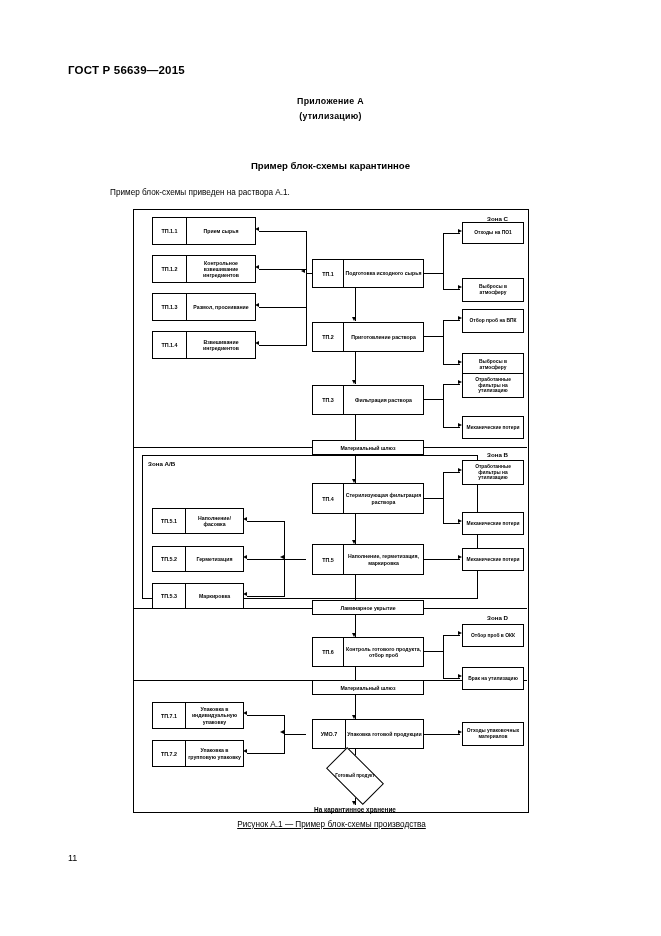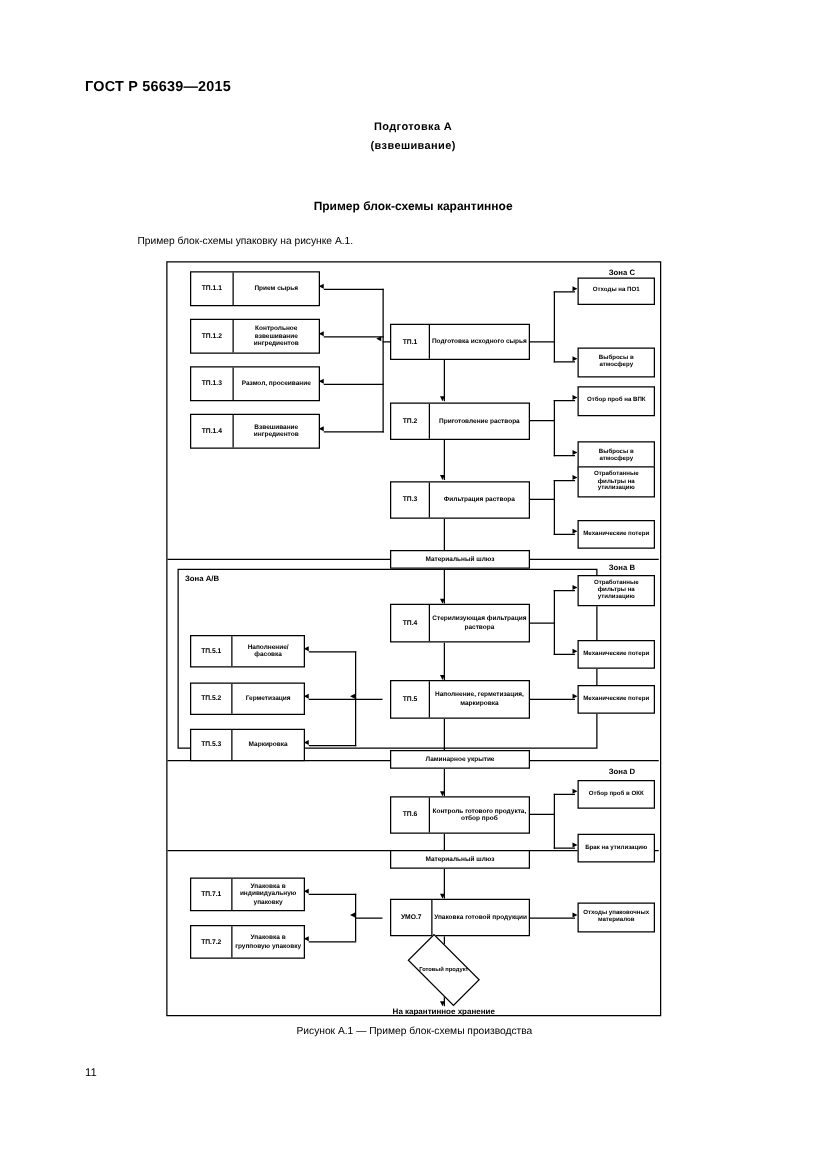--- a/index.html
+++ b/index.html
@@ -8,21 +8,21 @@
     font-family:"Liberation Sans", sans-serif;
     color:#000; overflow:hidden; position:relative;
   }
   .page{position:absolute;inset:0;}
 
   .gost-header{position:absolute;left:68px;top:64px;font-size:11.5px;font-weight:bold;letter-spacing:.2px;}
   .annex{position:absolute;left:0;right:0;top:94px;text-align:center;font-size:8.8px;font-weight:bold;letter-spacing:.3px;}
   .annex div{line-height:15px;}
   .doc-title{position:absolute;left:0;right:0;top:160px;text-align:center;font-size:9.6px;font-weight:bold;}
   .intro{position:absolute;left:110px;top:188px;font-size:8.2px;}
-  .caption{position:absolute;left:2px;right:0;top:820px;text-align:center;font-size:8.2px;}
+  .caption{position:absolute;left:2px;right:0;top:820px;text-align:center;font-size:8.2px;text-decoration:underline;}
   .pageno{position:absolute;left:68px;top:853px;font-size:9px;}
 
   
   .diagram{position:absolute;left:133px;top:209px;width:396px;height:604px;border:1.6px solid #000;box-sizing:border-box;}
 
   
   .pbox{position:absolute;border:1.5px solid #000;background:#fff;display:flex;box-sizing:border-box;z-index:3;}
   .pbox .code{border-right:1.5px solid #000;display:flex;align-items:center;justify-content:center;
     font-size:5.4px;font-weight:bold;padding:0 1px;flex:0 0 auto;}
   .pbox .ttl{flex:1;display:flex;align-items:center;justify-content:center;text-align:center;
@@ -58,26 +58,26 @@
   .endlbl{position:absolute;text-align:center;font-size:6.4px;font-weight:bold;line-height:8px;z-index:4;}
 </style>
 </head>
 <body>
 
 <div class="page">
 
   <div class="gost-header">ГОСТ Р 56639—2015</div>
 
   <div class="annex">
-    <div>Подготовка А</div>
-    <div>(взвешивание)</div>
+    <div>Приложение А</div>
+    <div>(утилизацию)</div>
   </div>
 
   <div class="doc-title">Пример блок-схемы карантинное</div>
-  <div class="intro">Пример блок-схемы упаковку на рисунке А.1.</div>
+  <div class="intro">Пример блок-схемы приведен на раствора А.1.</div>
 
   <div class="diagram">
 
     <div class="zoneline" style="left:0;top:237px;width:393px;"></div>
     <div class="zoneline" style="left:0;top:398px;width:393px;"></div>
     <div class="zoneline" style="left:0;top:470px;width:393px;"></div>
 
     <div class="zonelbl" style="left:353px;top:5px;">Зона C</div>
     <div class="zonelbl" style="left:353px;top:241px;">Зона B</div>
     <div class="zonelbl" style="left:353px;top:404px;">Зона D</div>

